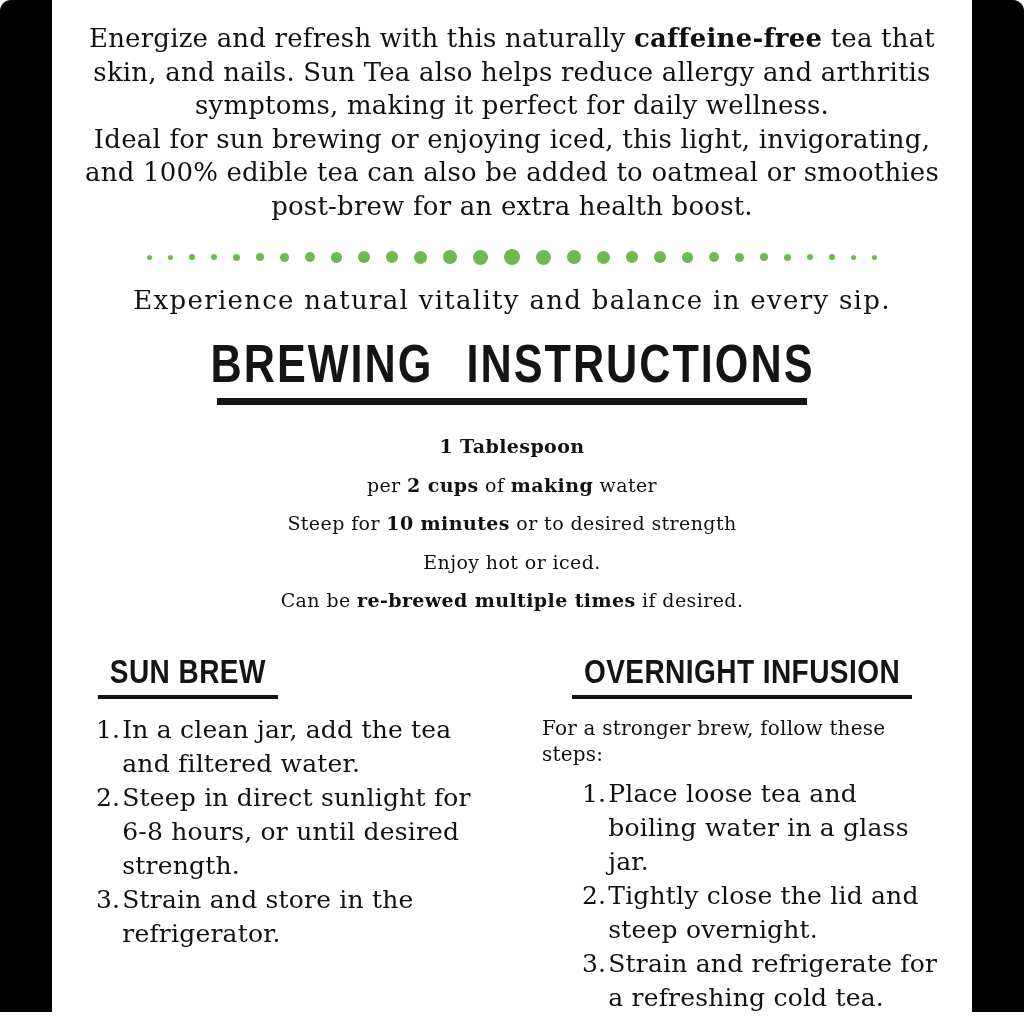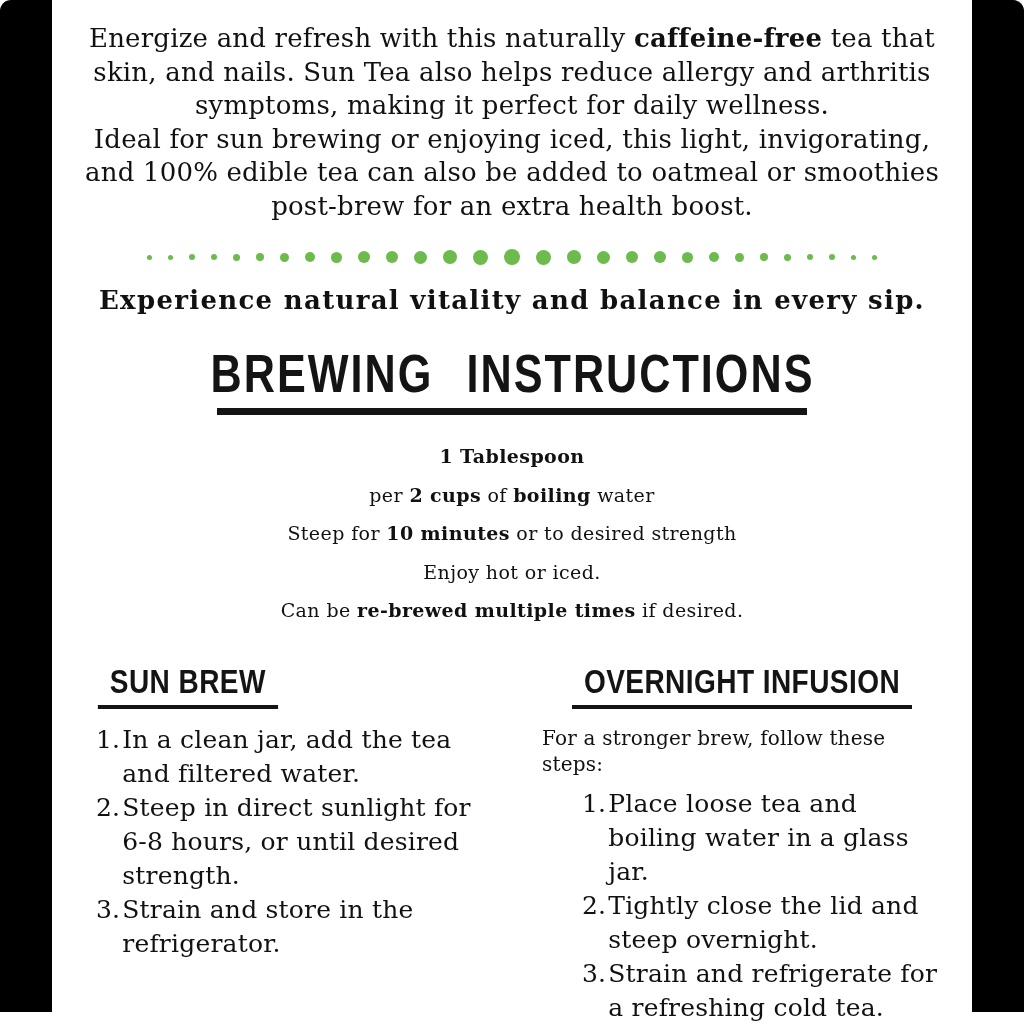--- a/index.html
+++ b/index.html
@@ -61,26 +61,25 @@
     background: #6CBB4C;
     border-radius: 50%;
     flex: 0 0 auto;
   }
 
   .tagline {
     margin-top: 20px;
     font-size: 26px;
     letter-spacing: 1.3px;
     white-space: nowrap;
-    font-weight: bold;
   }
 
   
   .brew-heading-wrap {
-    margin-top: 32px;
+    margin-top: 22px;
     display: flex;
     flex-direction: column;
     align-items: center;
   }
   .brew-heading {
     font-family: "Liberation Sans", sans-serif;
     font-weight: bold;
     font-size: 54px;
     line-height: 52px;
     letter-spacing: 2.5px;
@@ -218,21 +217,21 @@
 
     <div class="tagline">Experience natural vitality and balance in every sip.</div>
 
     <div class="brew-heading-wrap">
       <div class="brew-heading">BREWING INSTRUCTIONS</div>
       <div class="brew-heading-underline"></div>
     </div>
 
     <div class="summary">
       <div class="line"><span class="b">1 Tablespoon</span></div>
-      <div class="line"><span>per </span><span class="b">2 cups</span><span> of </span><span class="b">boiling</span><span> water</span></div>
+      <div class="line"><span>per </span><span class="b">2 cups</span><span> of </span><span class="b">making</span><span> water</span></div>
       <div class="line"><span>Steep for </span><span class="b">10 minutes</span><span> or to desired strength</span></div>
       <div class="line"><span>Enjoy hot or iced.</span></div>
       <div class="line"><span>Can be </span><span class="b">re-brewed multiple times</span><span> if desired.</span></div>
     </div>
 
     <div class="columns">
 
       <div class="col left">
         <div class="col-title-row">
           <span class="col-title">SUN BREW</span>

